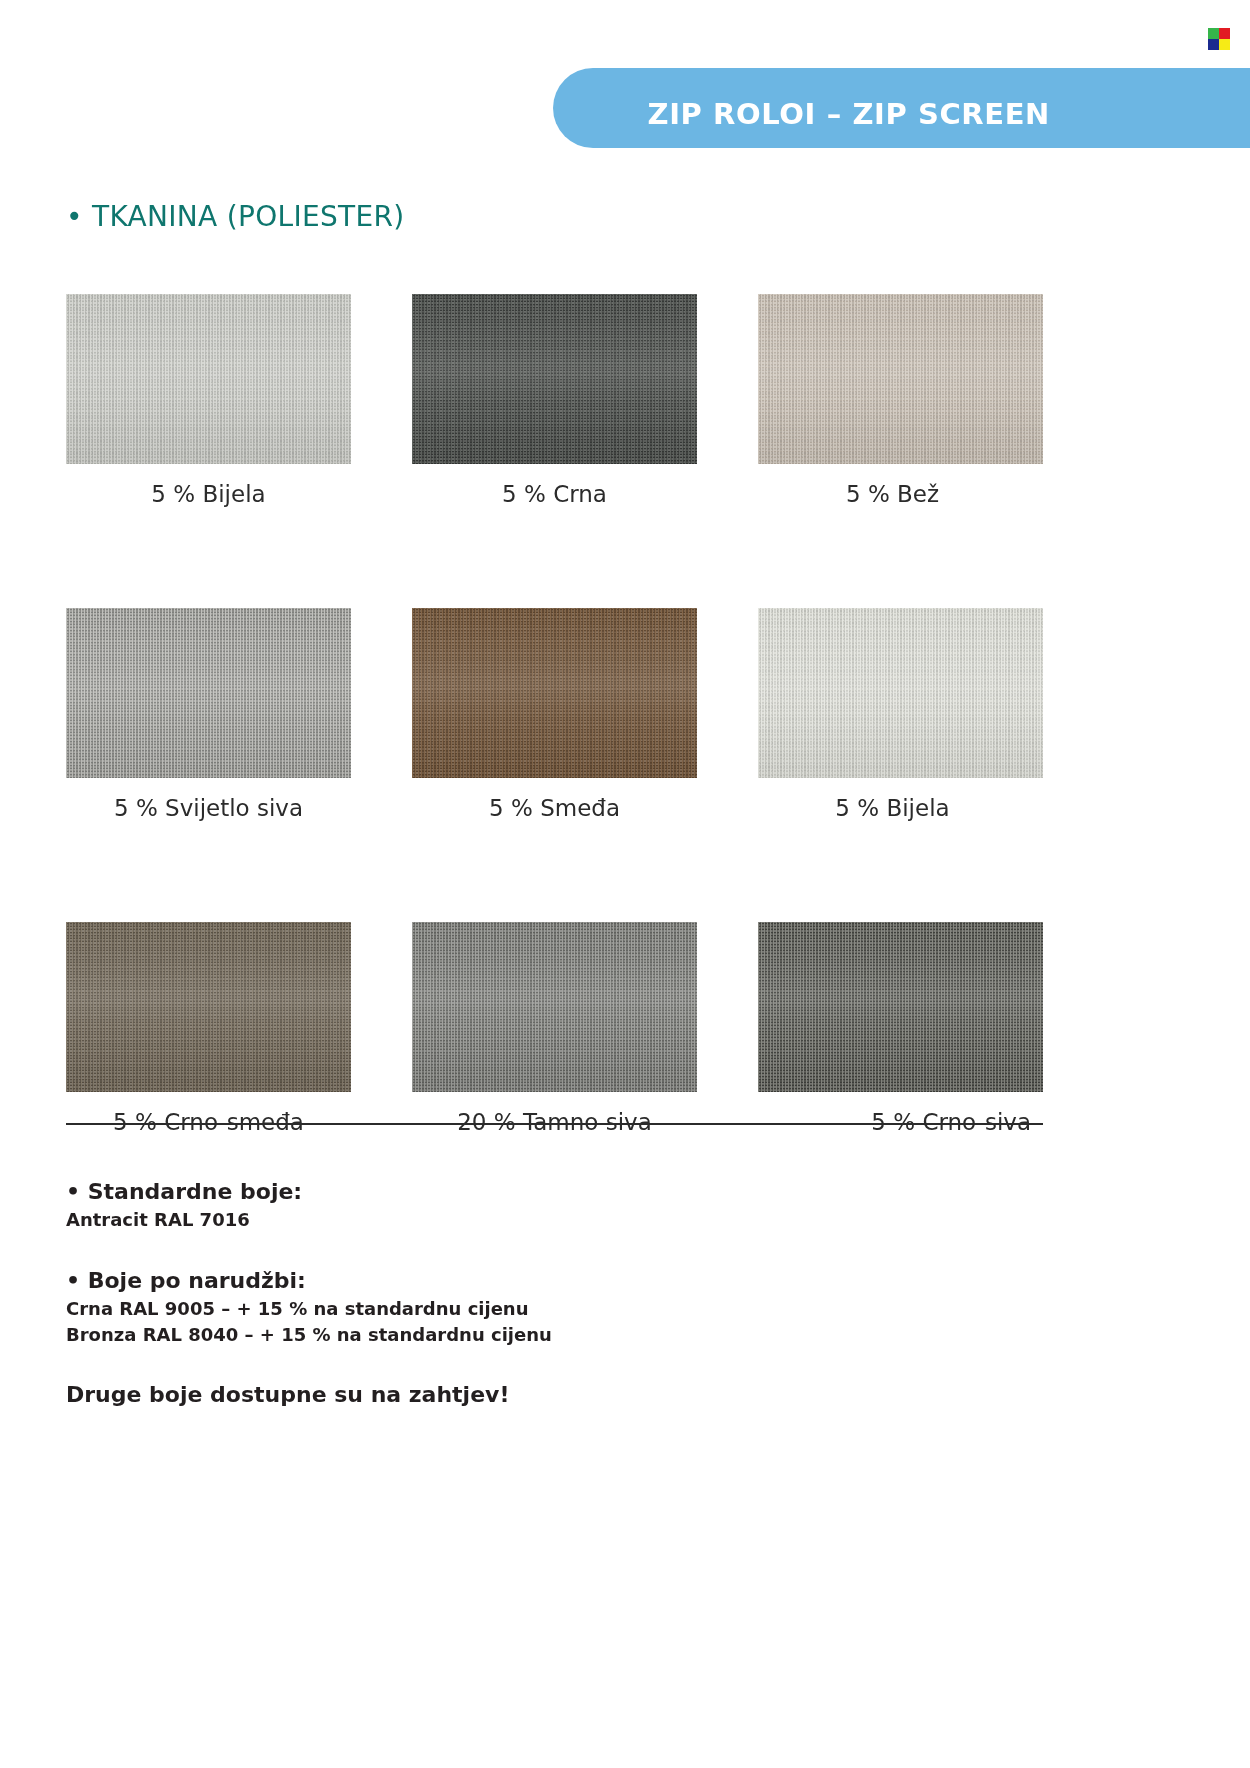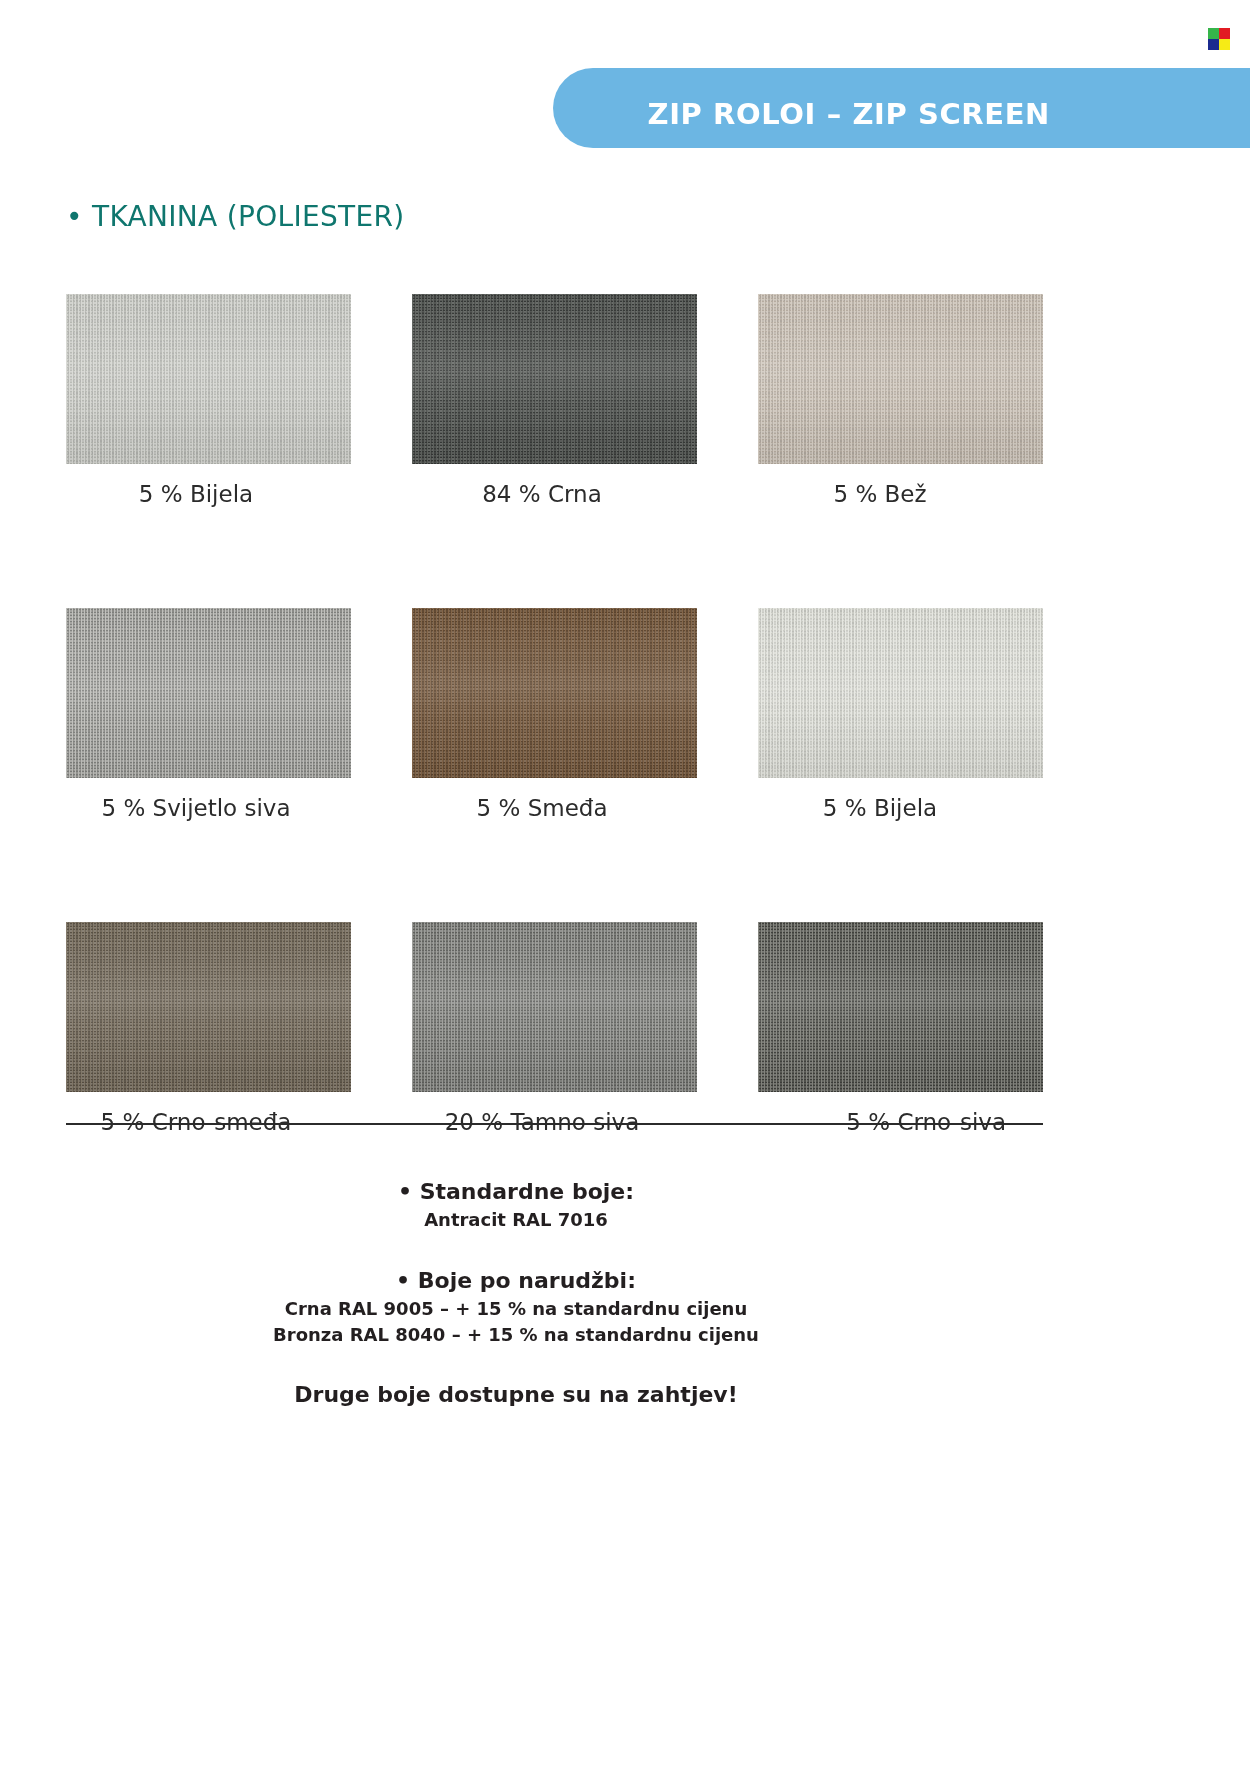--- a/index.html
+++ b/index.html
@@ -78,21 +78,21 @@
     position: absolute;
     top: 294px;
     left: 66px;
     width: 977px;
     display: grid;
     grid-template-columns: repeat(3, 285px);
     column-gap: 61px;
     row-gap: 101px;
   }
   .swatch-cell {
-    width: 260px;
+    width: 285px;
   }
   .swatch-img {
     width: 285px;
     height: 170px;
     position: relative;
     overflow: hidden;
     background-repeat: repeat;
   }
   .swatch-img::after {
     
@@ -132,21 +132,21 @@
 
   
   .notes {
     position: absolute;
     top: 1176px;
     left: 66px;
     width: 900px;
     font-family: "DejaVu Sans", sans-serif;
     color: #231f20;
   }
-  .note-block { margin-bottom: 32px; text-align: center; }
+  .note-block { margin-bottom: 32px; }
   .note-block:last-child { margin-bottom: 0; }
   .note-heading {
     font-size: 22px;
     font-weight: bold;
     line-height: 1.42;
     white-space: nowrap;
   }
   .note-line {
     font-size: 18px;
     font-weight: 700;
@@ -176,21 +176,21 @@
 
 <div class="section-heading">• TKANINA (POLIESTER)</div>
 
 <div class="swatch-grid">
     <div class="swatch-cell cell-0">
       <div class="swatch-img" style="background-color: rgb(199, 200, 195); background-image: repeating-linear-gradient(90deg, rgb(214, 215, 210) 0px, rgb(214, 215, 210) 1px, rgba(0, 0, 0, 0) 1px, rgba(0, 0, 0, 0) 3px), repeating-linear-gradient(0deg, rgb(179, 181, 175) 0px, rgb(179, 181, 175) 1px, rgba(0, 0, 0, 0) 1px, rgba(0, 0, 0, 0) 3px), repeating-linear-gradient(90deg, rgba(255, 255, 255, 0.1) 0px, rgba(255, 255, 255, 0.1) 2px, rgba(0, 0, 0, 0.08) 2px, rgba(0, 0, 0, 0.08) 4px), repeating-linear-gradient(0deg, rgba(255, 255, 255, 0.07) 0px, rgba(255, 255, 255, 0.07) 2px, rgba(0, 0, 0, 0.06) 2px, rgba(0, 0, 0, 0.06) 4px), linear-gradient(rgb(199, 200, 195), rgb(199, 200, 195));"></div>
       <div class="swatch-caption">5 % Bijela</div>
     </div>
     <div class="swatch-cell cell-1">
       <div class="swatch-img" style="background-color: rgb(74, 77, 74); background-image: repeating-linear-gradient(90deg, rgb(94, 98, 94) 0px, rgb(94, 98, 94) 1px, rgba(0, 0, 0, 0) 1px, rgba(0, 0, 0, 0) 3px), repeating-linear-gradient(0deg, rgb(51, 54, 52) 0px, rgb(51, 54, 52) 1px, rgba(0, 0, 0, 0) 1px, rgba(0, 0, 0, 0) 3px), repeating-linear-gradient(90deg, rgba(255, 255, 255, 0.1) 0px, rgba(255, 255, 255, 0.1) 2px, rgba(0, 0, 0, 0.08) 2px, rgba(0, 0, 0, 0.08) 4px), repeating-linear-gradient(0deg, rgba(255, 255, 255, 0.07) 0px, rgba(255, 255, 255, 0.07) 2px, rgba(0, 0, 0, 0.06) 2px, rgba(0, 0, 0, 0.06) 4px), linear-gradient(rgb(74, 77, 74), rgb(74, 77, 74));"></div>
-      <div class="swatch-caption">84 % Crna</div>
+      <div class="swatch-caption">5 % Crna</div>
     </div>
     <div class="swatch-cell cell-2">
       <div class="swatch-img" style="background-color: rgb(198, 189, 178); background-image: repeating-linear-gradient(90deg, rgb(212, 204, 194) 0px, rgb(212, 204, 194) 1px, rgba(0, 0, 0, 0) 1px, rgba(0, 0, 0, 0) 3px), repeating-linear-gradient(0deg, rgb(180, 170, 158) 0px, rgb(180, 170, 158) 1px, rgba(0, 0, 0, 0) 1px, rgba(0, 0, 0, 0) 3px), repeating-linear-gradient(90deg, rgba(255, 255, 255, 0.1) 0px, rgba(255, 255, 255, 0.1) 2px, rgba(0, 0, 0, 0.08) 2px, rgba(0, 0, 0, 0.08) 4px), repeating-linear-gradient(0deg, rgba(255, 255, 255, 0.07) 0px, rgba(255, 255, 255, 0.07) 2px, rgba(0, 0, 0, 0.06) 2px, rgba(0, 0, 0, 0.06) 4px), linear-gradient(rgb(198, 189, 178), rgb(198, 189, 178));"></div>
       <div class="swatch-caption">5 % Bež</div>
     </div>
     <div class="swatch-cell cell-3">
       <div class="swatch-img" style="background-color: rgb(160, 160, 156); background-image: repeating-linear-gradient(90deg, rgb(192, 192, 188) 0px, rgb(192, 192, 188) 1px, rgba(0, 0, 0, 0) 1px, rgba(0, 0, 0, 0) 3px), repeating-linear-gradient(0deg, rgb(126, 127, 124) 0px, rgb(126, 127, 124) 1px, rgba(0, 0, 0, 0) 1px, rgba(0, 0, 0, 0) 3px), repeating-linear-gradient(90deg, rgba(255, 255, 255, 0.1) 0px, rgba(255, 255, 255, 0.1) 2px, rgba(0, 0, 0, 0.08) 2px, rgba(0, 0, 0, 0.08) 4px), repeating-linear-gradient(0deg, rgba(255, 255, 255, 0.07) 0px, rgba(255, 255, 255, 0.07) 2px, rgba(0, 0, 0, 0.06) 2px, rgba(0, 0, 0, 0.06) 4px), linear-gradient(rgb(160, 160, 156), rgb(160, 160, 156));"></div>
       <div class="swatch-caption">5 % Svijetlo siva</div>
     </div>
     <div class="swatch-cell cell-4">

